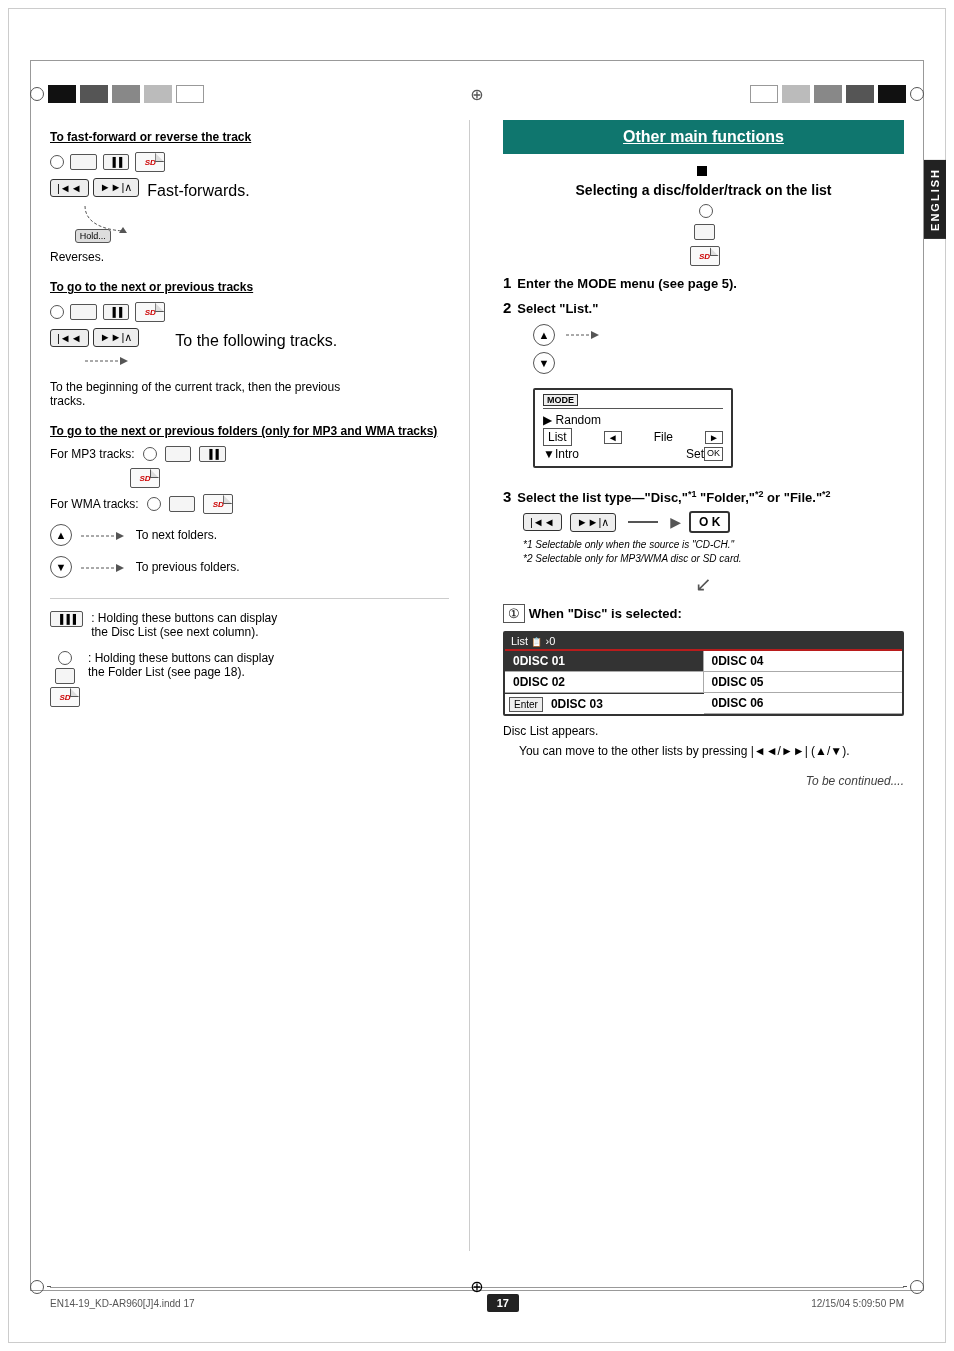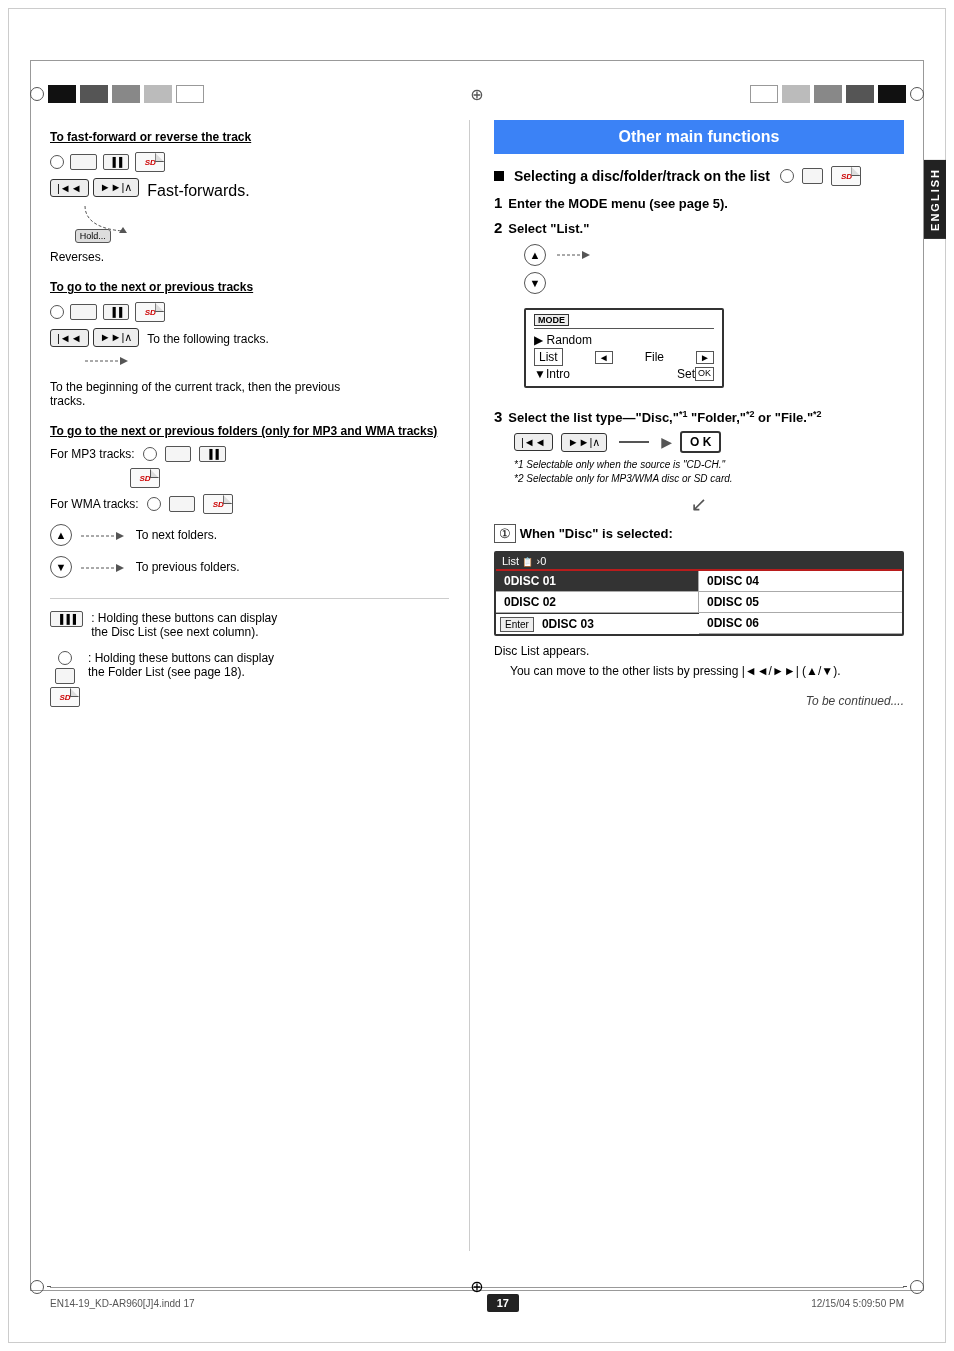--- a/index.html
+++ b/index.html
@@ -59,21 +59,21 @@
     }
 
     
     .content-area {
       position: absolute;
       top: 120px;
       left: 50px;
       right: 50px;
       bottom: 100px;
       display: flex;
-      gap: 4px;
+      gap: 13px;
     }
 
     .left-col {
       width: 420px;
       padding-right: 20px;
       border-right: 1px solid #ccc;
       padding-top: 10px;
     }
 
     .right-col {
@@ -174,35 +174,37 @@
       border: 1px solid #555;
       border-radius: 3px;
       padding: 1px 4px;
       font-size: 9px;
       background: #ddd;
       display: inline-block;
     }
 
     
     .right-header-box {
-      background: #3b82f6;
+      background: #0f766e;
       color: #fff;
       text-align: center;
       padding: 8px 16px;
       font-size: 16px;
       font-weight: bold;
       margin-bottom: 12px;
+      text-decoration: underline;
     }
     .sub-heading {
       font-size: 14px;
       font-weight: bold;
       margin-bottom: 2px;
       display: flex;
       align-items: center;
       gap: 6px;
+      flex-direction: column;
     }
     .black-square { display: inline-block; width: 10px; height: 10px; background: #000; margin-right: 4px; }
 
     .step-num {
       font-size: 15px;
       font-weight: bold;
     }
     .step-text {
       font-size: 13px;
       font-weight: bold;
@@ -460,21 +462,21 @@
           <div class="next-btn">►►|∧</div>
         </div>
         <div style="padding-left: 35px;">
           <svg width="50" height="20">
             <line x1="0" y1="10" x2="40" y2="10" stroke="#555" stroke-width="1" stroke-dasharray="3,2"></line>
             <polygon points="35,6 43,10 35,14" fill="#555"></polygon>
           </svg>
         </div>
       </div>
       <div style="margin-top:4px;">
-        <div style="font-size:12px; margin-bottom:16px;">To the following tracks.</div>
+        <div style="font-size:16px; margin-bottom:16px;margin-left:28px;">To the following tracks.</div>
       </div>
     </div>
 
     <div style="font-size:12px; margin: 4px 0 12px 0; max-width: 300px;">To the beginning of the current track, then the previous tracks.</div>
 
     <div class="section-heading">To go to the next or previous folders (only for MP3 and WMA tracks)</div>
 
     <div style="display:flex; align-items:center; gap:8px; margin: 6px 0;">
       <span style="font-size:12px;">For MP3 tracks:</span>
       <div class="btn-circle-small"></div>

